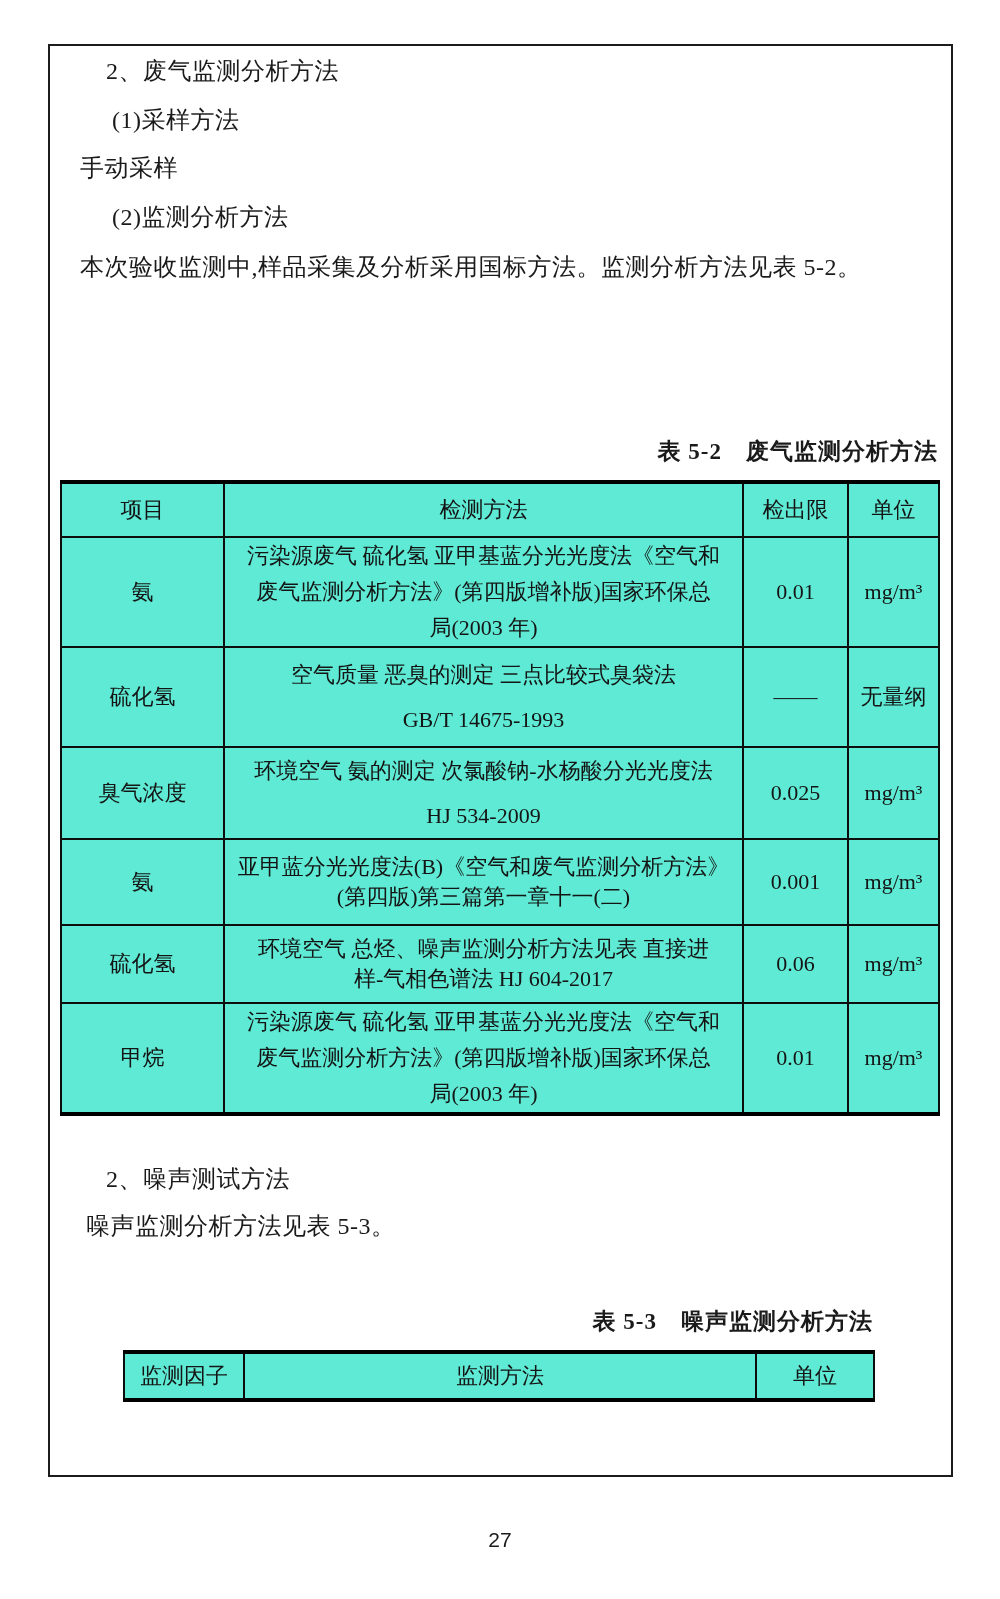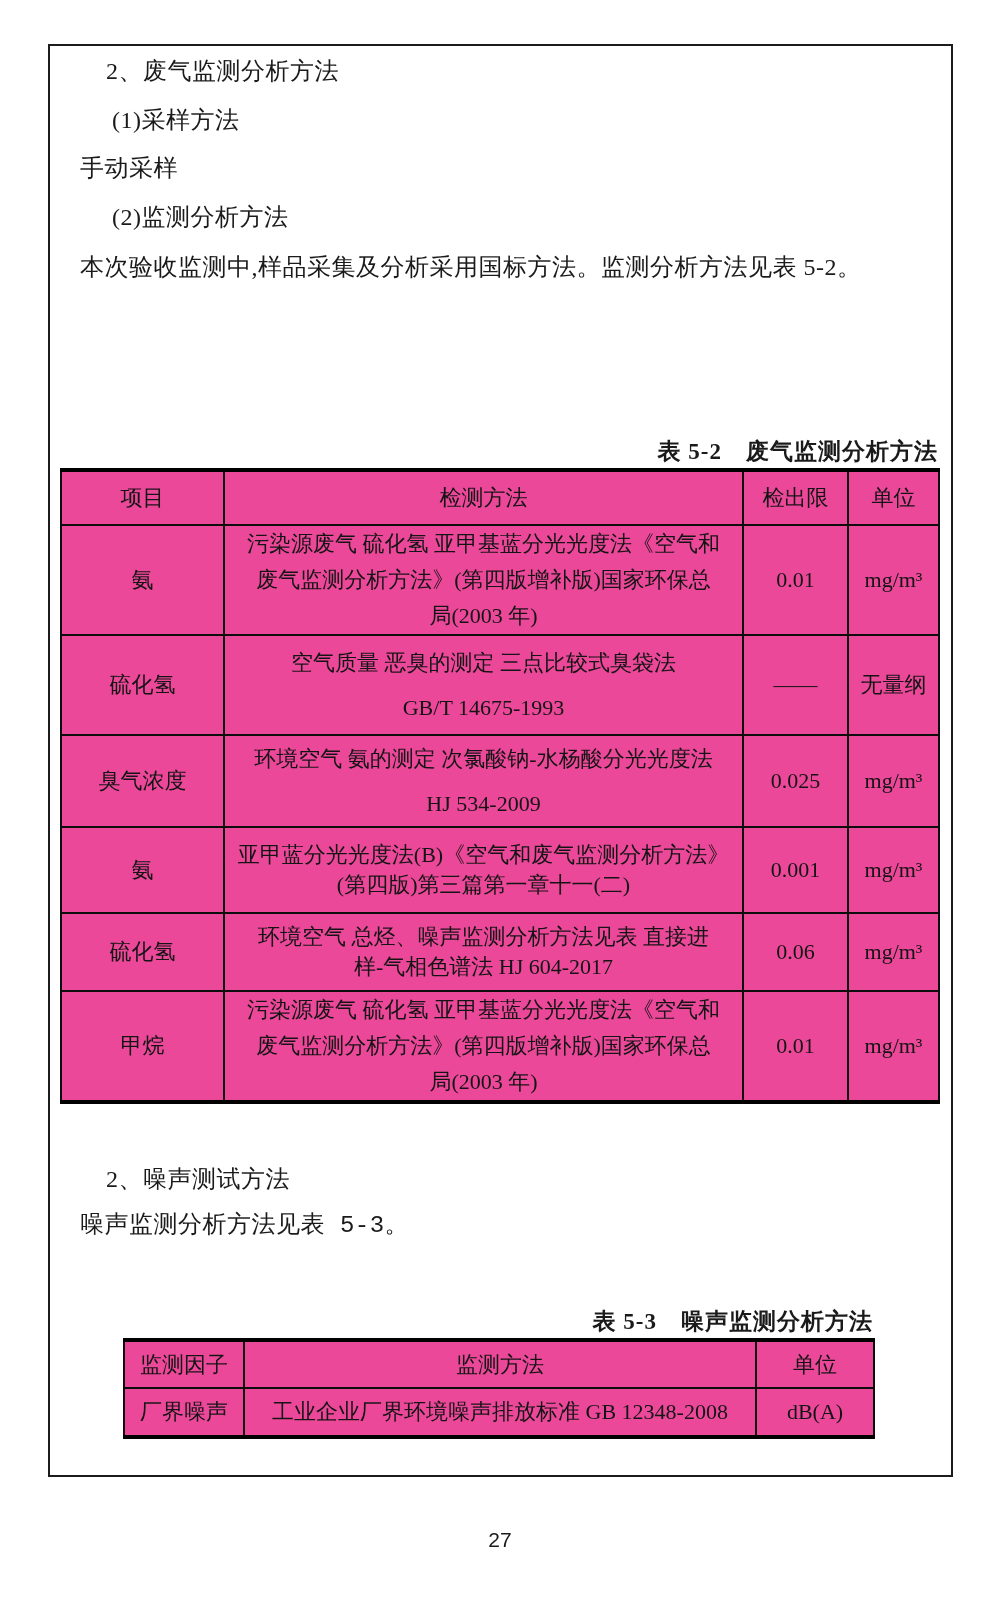--- a/index.html
+++ b/index.html
@@ -30,21 +30,22 @@
     position:absolute;
     font-size:23px;
     font-weight:bold;
     text-align:right;
     letter-spacing:1px;
   }
   .doc-table {
     position:absolute;
     border-collapse:collapse;
     table-layout:fixed;
-    background:#ec4899;
+    background:#5eead4;
+    margin-top:12px;
   }
   .doc-table td {
     border:2px solid #0d0d0d;
     font-size:22px;
     text-align:center;
     vertical-align:middle;
     padding:0 6px;
     color:#141414;
   }
   .t52, .t53 {
@@ -146,39 +147,34 @@
         <div class="ml">废气监测分析方法》(第四版增补版)国家环保总</div>
         <div class="ml">局(2003 年)</div>
       </td>
       <td>0.01</td>
       <td>mg/m³</td>
     </tr>
   </tbody>
     </table>
 
   <div class="txt" style="left:106px; top:1164px;">2、噪声测试方法</div>
-  <div class="txt" style="left:80px; top:1211px;font-family:Liberation Mono, monospace;">噪声监测分析方法见表 5-3。</div>
+  <div class="txt" style="left:86px; top:1211px;">噪声监测分析方法见表 5-3。</div>
 
   <div class="tbl-title" style="left:123px; top:1306px; width:750px;">表 5-3　噪声监测分析方法</div>
 
   <table class="doc-table t53" style="left:123px; top:1338px; width:750px;">
     <colgroup>
         <col style="width:120px">
         <col style="width:512px">
         <col style="width:118px">
       </colgroup>
     <tbody>
         <tr style="height:48px;padding-left:44px;">
       <td>监测因子</td>
       <td>监测方法</td>
       <td>单位</td>
     </tr>
-    <tr style="height:49px;">
-      <td>厂界噪声</td>
-      <td>工业企业厂界环境噪声排放标准  GB 12348-2008</td>
-      <td>dB(A)</td>
-    </tr>
   </tbody>
     </table>
 
   <div class="page-number">27</div>
 
 </div>
 
 </body></html>

